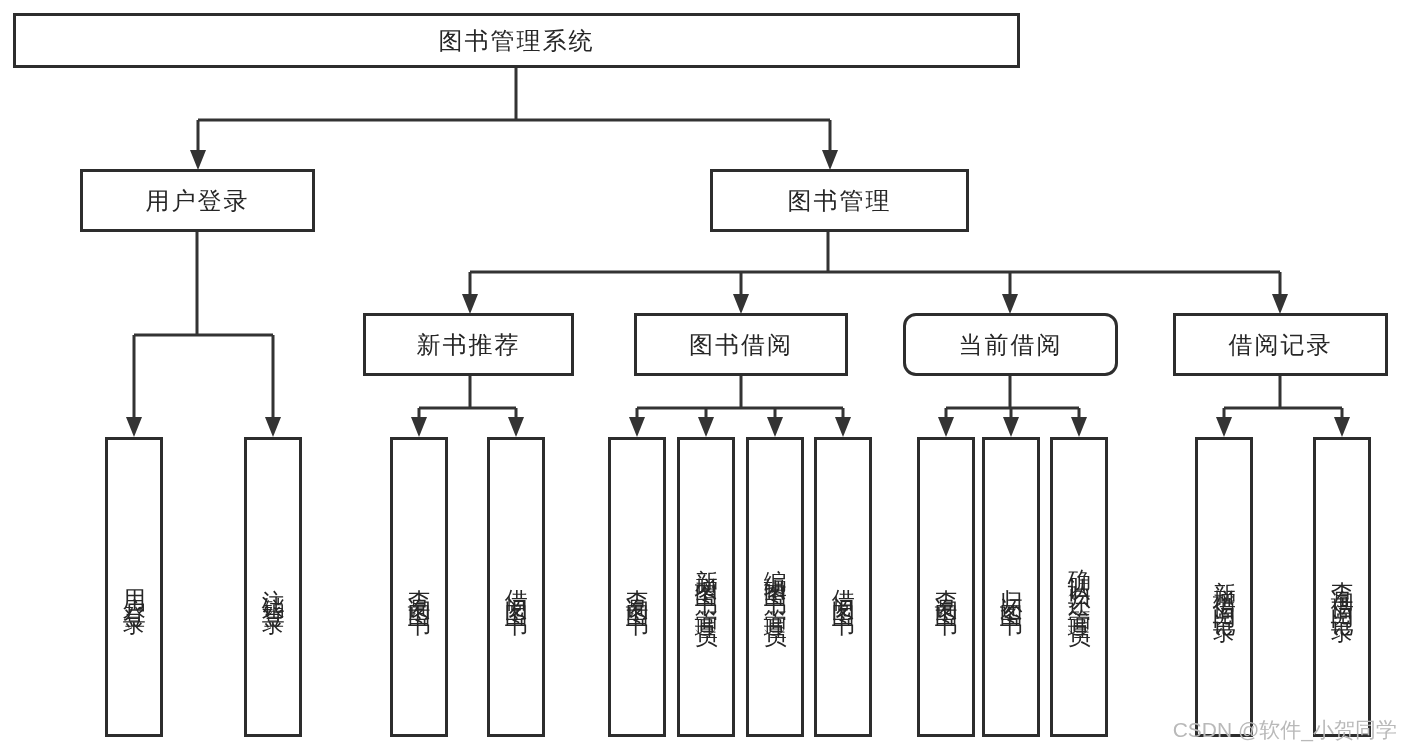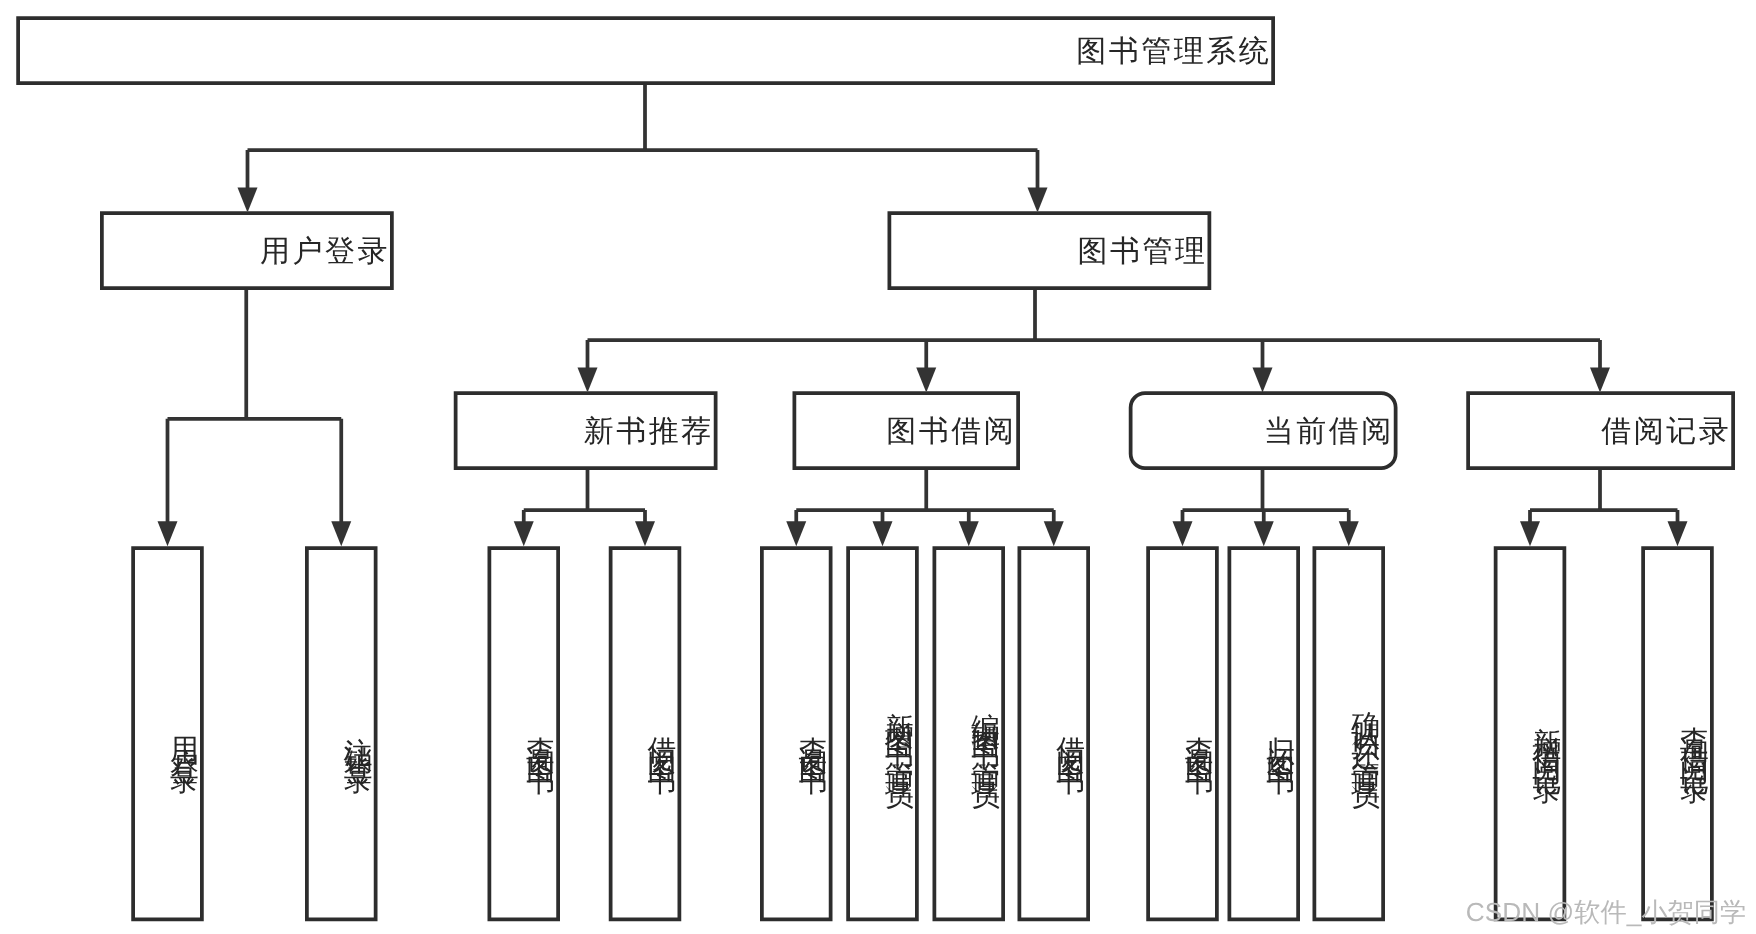--- a/index.html
+++ b/index.html
@@ -19,21 +19,21 @@
     overflow:hidden;
   }
   .wires{position:absolute;left:0;top:0;width:1405px;height:747px;}
   .box{
     position:absolute;
     box-sizing:border-box;
     border:3px solid var(--border);
     background:var(--background);
     display:flex;
     align-items:center;
-    justify-content:flex-end;
+    justify-content:center;
     z-index:2;
   }
   .hlabel{
     font-size:24px;
     letter-spacing:2px;
     white-space:nowrap;
   }
   .root-box{left:13px;top:13px;width:1007px;height:55px;}
   .row2{top:169px;height:63px;}
   .row3{top:313px;height:63px;}
@@ -99,21 +99,21 @@
   <div class="box row2" style="left:80px;width:235px;">
     <span class="hlabel">用户登录</span>
   </div>
   <div class="box row2" style="left:710px;width:259px;">
     <span class="hlabel">图书管理</span>
   </div>
 
   <div class="box row3" style="left:363px;width:211px;">
     <span class="hlabel">新书推荐</span>
   </div>
-  <div class="box row3" style="left:634px;width:182px;">
+  <div class="box row3" style="left:634px;width:214px;">
     <span class="hlabel">图书借阅</span>
   </div>
   <div class="box row3" style="left:903px;width:215px;border-radius:13px;">
     <span class="hlabel">当前借阅</span>
   </div>
   <div class="box row3" style="left:1173px;width:215px;">
     <span class="hlabel">借阅记录</span>
   </div>
 
   <div class="box leaf" style="left:105px;">

